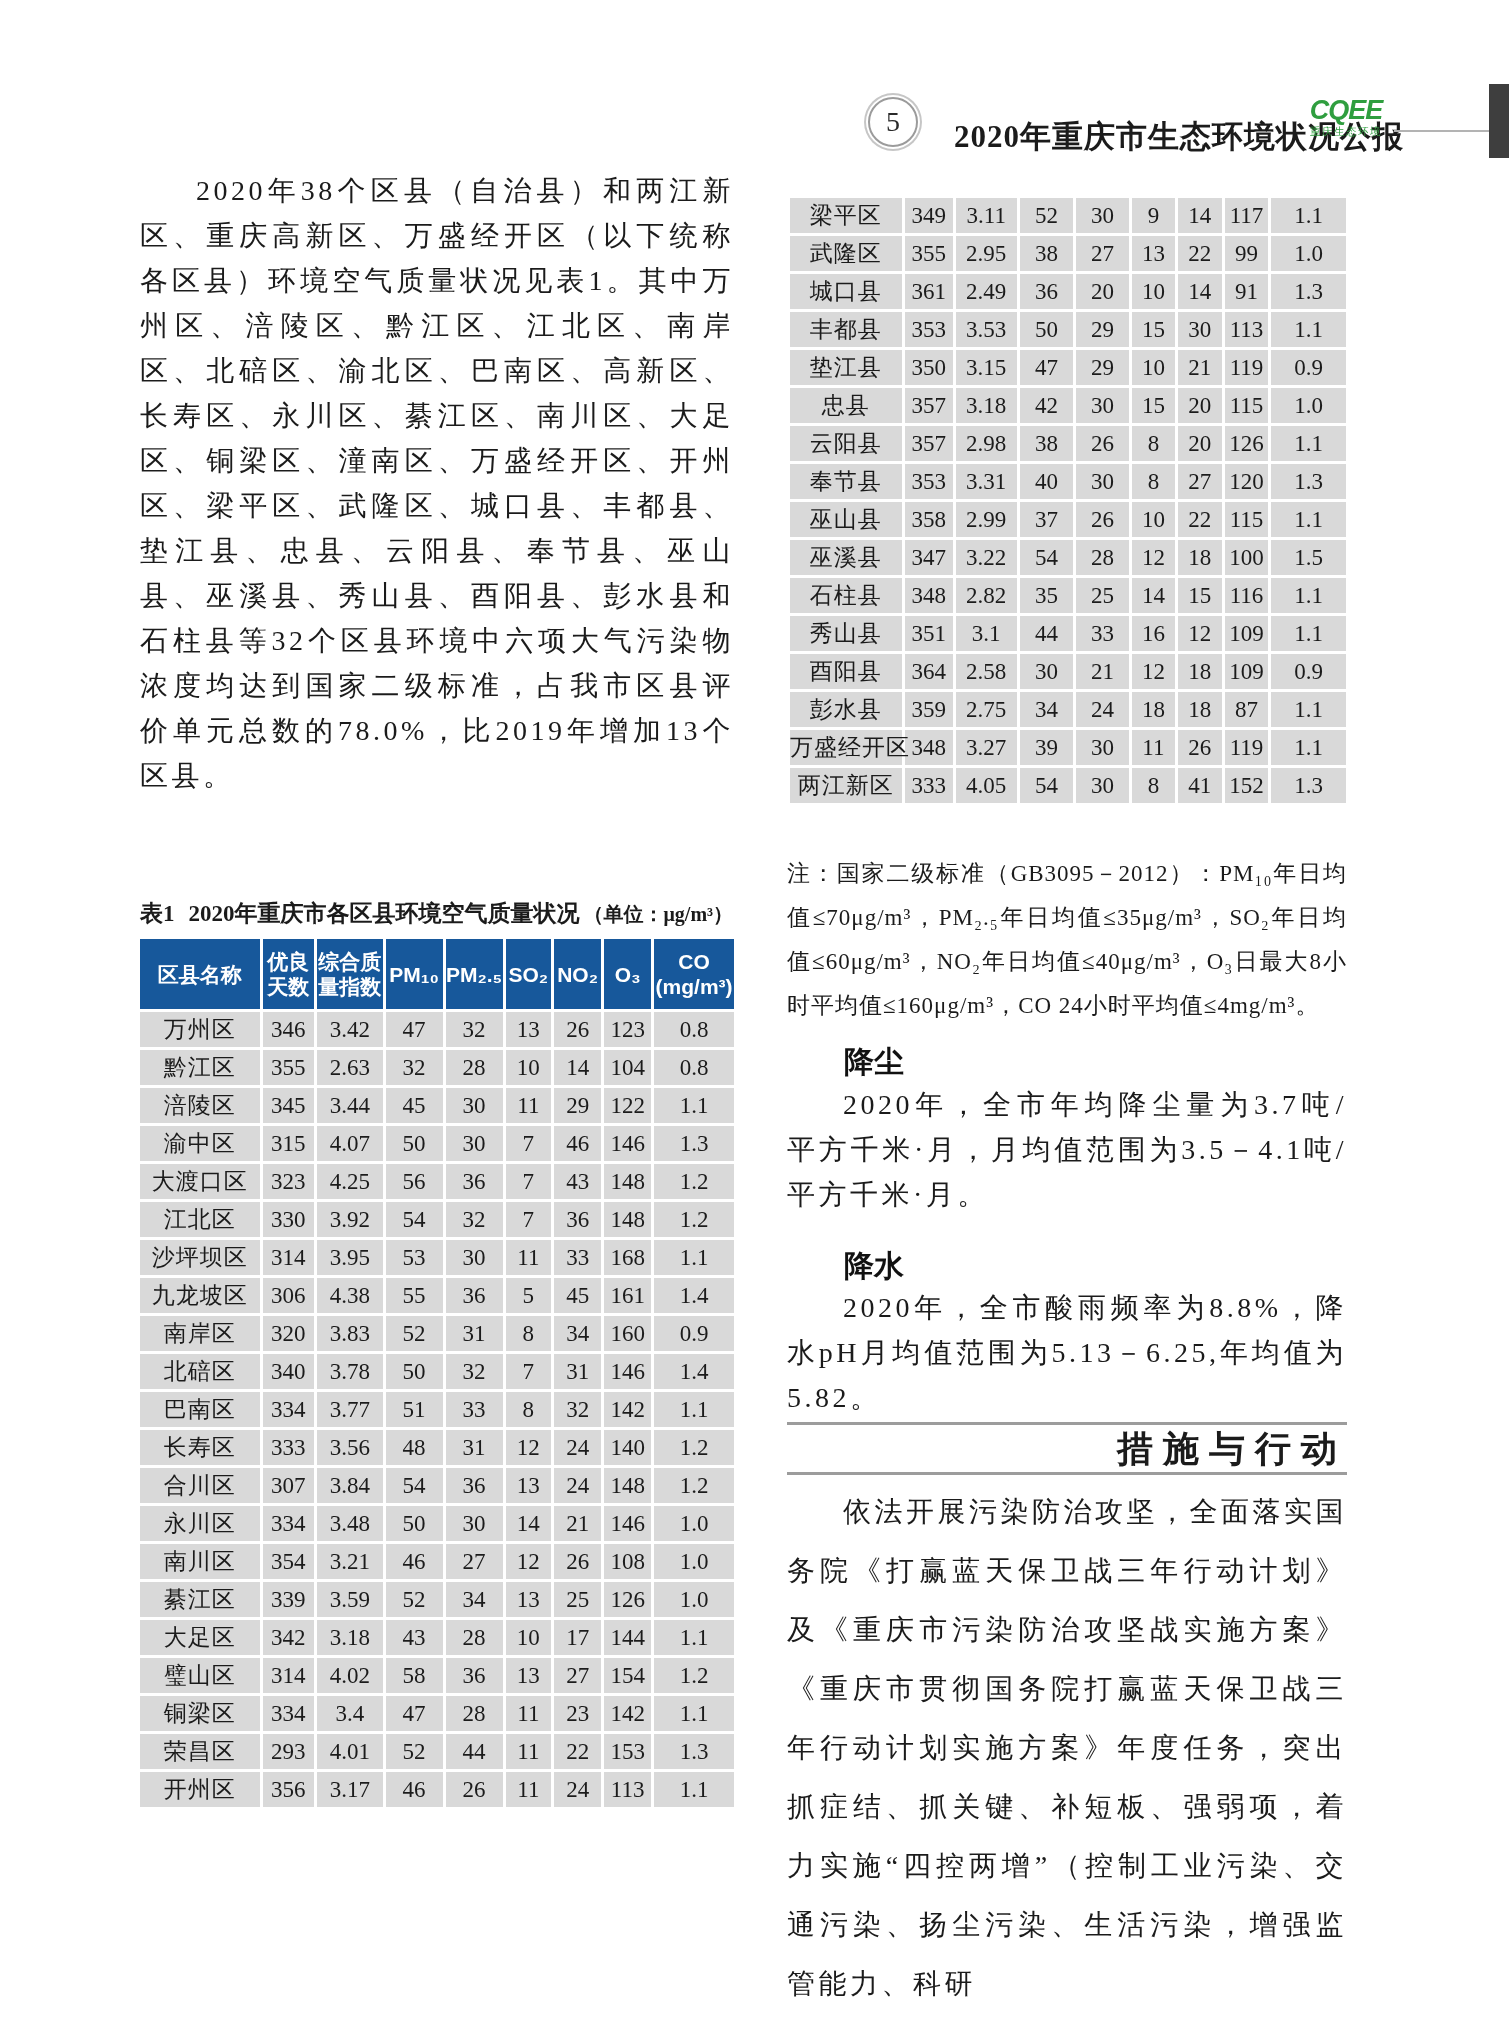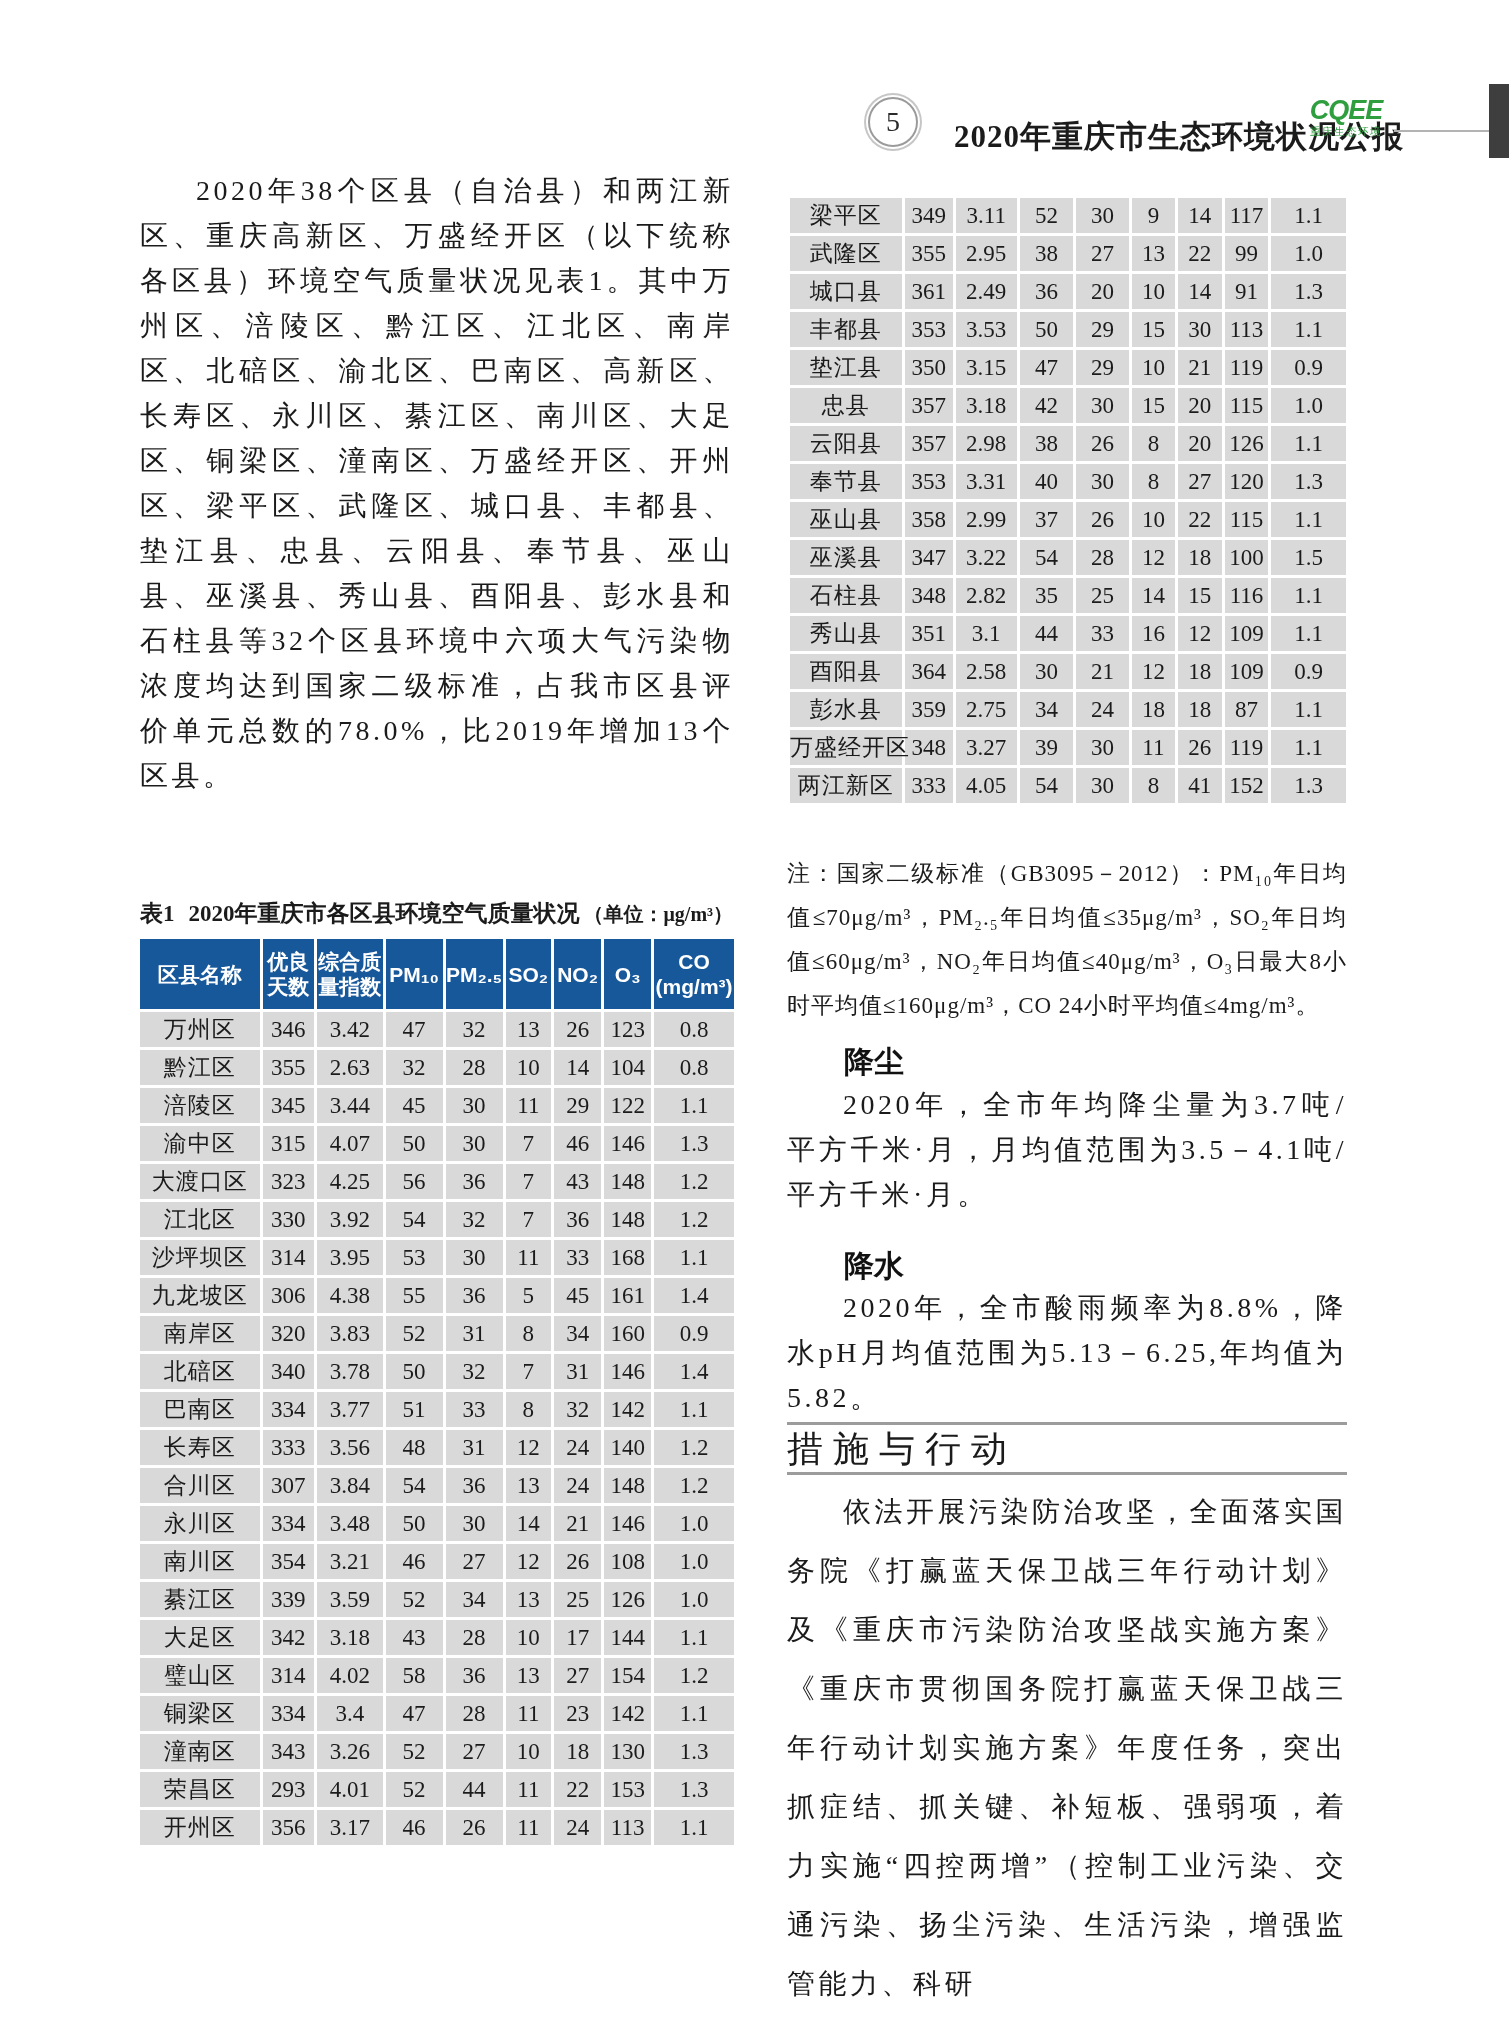--- a/index.html
+++ b/index.html
@@ -42,22 +42,22 @@
          font-size:30px;font-weight:bold;color:#111;}
   .h-dust{left:844px;top:1042px;}
   .h-rain{left:844px;top:1246px;}
   .para{position:absolute;left:787px;width:560px;margin:0;font-size:28px;letter-spacing:3.5px;
         text-align:justify;text-indent:2em;}
   .p-dust{top:1082px;line-height:45px;}
   .p-rain{top:1285px;line-height:45px;}
   .rule{position:absolute;left:787px;width:560px;height:3px;background:#9c9c9c;}
   .rule-top{top:1422px;}
   .rule-bottom{top:1472px;}
-  .h-measures{position:absolute;left:787px;top:1427px;width:560px;margin:0;text-align:left;
-              font-size:36px;line-height:44px;font-weight:normal;letter-spacing:10px;
+  .h-measures{position:absolute;left:787px;top:1427px;width:560px;margin:0;text-align:right;
+              font-size:36px;line-height:44px;font-weight:bold;letter-spacing:10px;
               font-family:"Liberation Serif","DejaVu Serif",serif;}
   .p-measures{top:1482px;line-height:59px;}
 </style>
 </head>
 <body>
 
 <div class="page">
 
   <div class="badge">
     <span>5</span>
@@ -308,31 +308,20 @@
           <td>334</td>
           <td>3.4</td>
           <td>47</td>
           <td>28</td>
           <td>11</td>
           <td>23</td>
           <td>142</td>
           <td>1.1</td>
         </tr>
         <tr>
-          <td>潼南区</td>
-          <td>343</td>
-          <td>3.26</td>
-          <td>52</td>
-          <td>27</td>
-          <td>10</td>
-          <td>18</td>
-          <td>130</td>
-          <td>1.3</td>
-        </tr>
-        <tr>
           <td>荣昌区</td>
           <td>293</td>
           <td>4.01</td>
           <td>52</td>
           <td>44</td>
           <td>11</td>
           <td>22</td>
           <td>153</td>
           <td>1.3</td>
         </tr>

